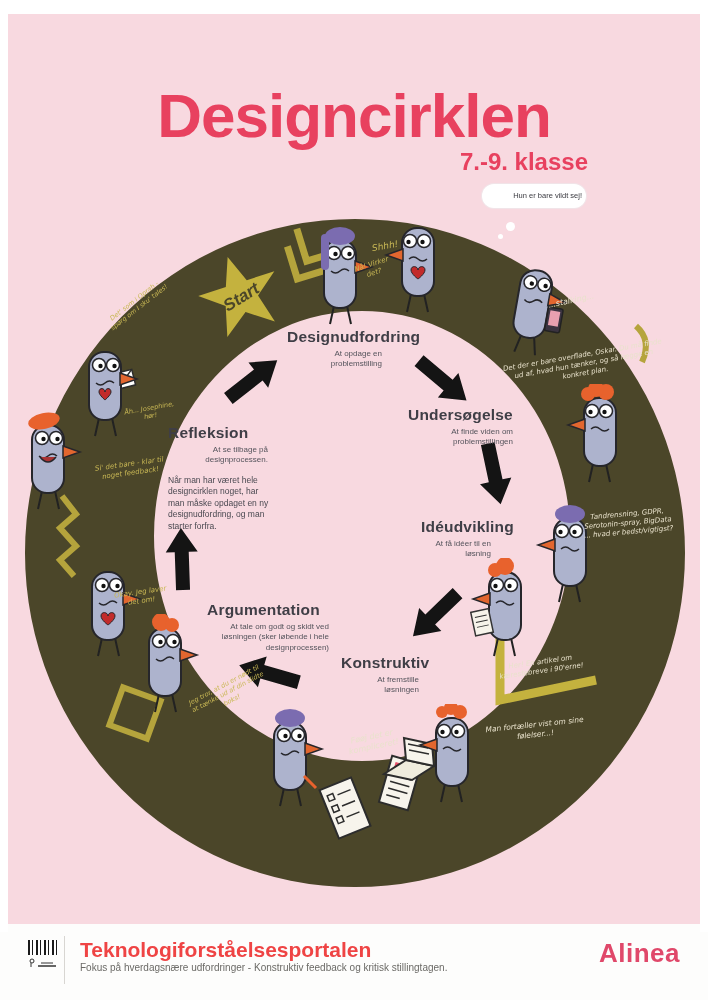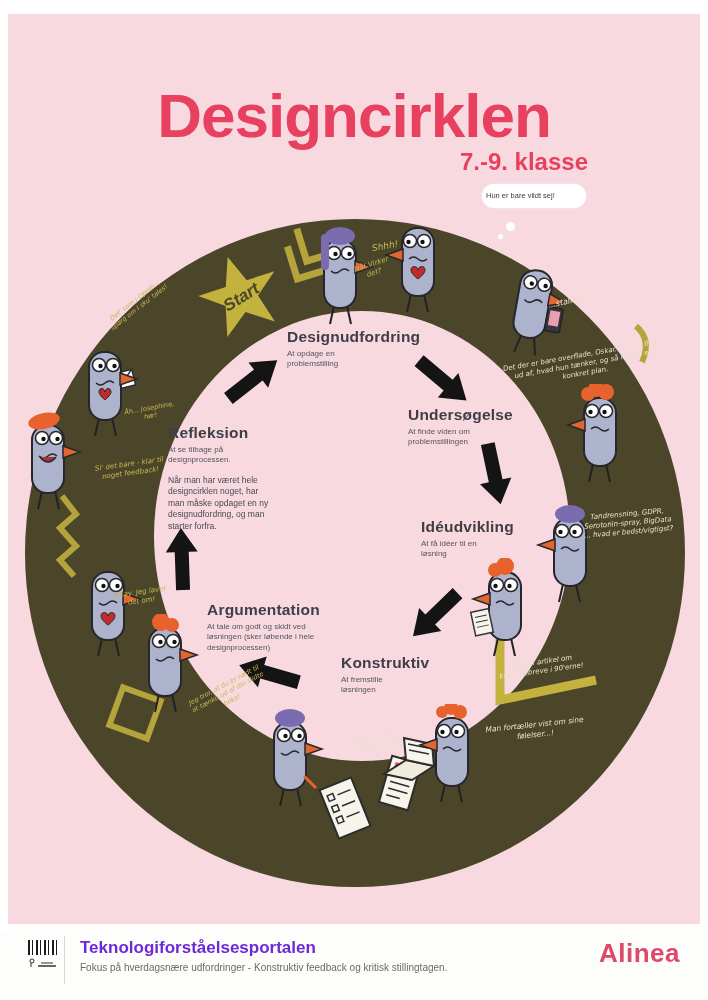--- a/index.html
+++ b/index.html
@@ -9,50 +9,50 @@
   .edge{position:absolute;background:#fff;z-index:30;}
   .edge-l{left:0;top:0;width:8px;height:924px;}
   .edge-r{right:0;top:0;width:8px;height:924px;}
   .edge-t{left:0;top:0;width:708px;height:6px;}
 
   h1.title{position:absolute;left:0;top:72px;width:708px;margin:0;text-align:center;
      font-size:62px;font-weight:800;letter-spacing:-1px;color:#e8415f;}
   .subtitle{position:absolute;top:140px;right:120px;font-size:24px;font-weight:600;color:#e8415f;}
 
   .bubble{position:absolute;left:482px;top:176px;width:96px;background:#fff;
-     border-radius:16px;padding:7px 4px;text-align:left;font-size:7.5px;color:#3a3a40;
+     border-radius:16px;padding:7px 4px;text-align:right;font-size:7.5px;color:#3a3a40;
      line-height:1.35;box-shadow:0 0 0 1px #f1e4e8;}
   .bubble-dot{position:absolute;background:#fff;border-radius:50%;}
 
   .layer{position:absolute;left:0;top:0;pointer-events:none;}
 
   .stage{position:absolute;color:#3f3e46;}
   .stage h3{margin:0 0 3px 0;font-size:15.5px;font-weight:600;letter-spacing:.2px;}
-  .stage .desc{font-size:8px;line-height:1.3;color:#55545c;display:block;}
+  .stage .desc{font-size:8px;line-height:1.3;color:#55545c;display:block;text-align:right;}
   .stage .note{font-size:8.5px;line-height:1.35;color:#4a4951;display:block;margin-top:9px;}
   .st-design{left:287px;top:320px;} .st-design .desc{width:95px;}
   .st-unders{left:408px;top:398px;} .st-unders .desc{width:105px;}
   .st-ide{left:421px;top:510px;} .st-ide .desc{width:70px;}
   .st-konstr{left:341px;top:646px;} .st-konstr .desc{width:78px;}
   .st-arg{left:207px;top:593px;} .st-arg .desc{width:122px;}
   .st-refl{left:168px;top:416px;} .st-refl .desc{width:100px;} .st-refl .note{width:102px;}
 
   .anno{position:absolute;font-family:"DejaVu Sans",cursive;font-style:italic;
         line-height:1.3;text-align:center;}
   .aw{color:#e9e2cc;} .ay{color:#c9b855;}
 
   .char{position:absolute;width:70px;height:105px;}
   .flip{transform:scaleX(-1);}
 
   .footer{position:absolute;left:0;top:924px;width:708px;height:76px;background:#fdfdfc;}
   .barcode{position:absolute;left:28px;top:16px;width:30px;height:15px;
      background:repeating-linear-gradient(90deg,#1b1b1b 0 2px,#fff 2px 4px,#1b1b1b 4px 5px,#fff 5px 8px);}
   .logo-mark{position:absolute;left:28px;top:34px;width:30px;height:10px;}
   .fdivider{position:absolute;left:64px;top:12px;width:1px;height:48px;background:#d8d6d2;}
-  .ftitle{position:absolute;left:80px;top:14px;font-size:17px;font-weight:700;color:#6d28d9;}
+  .ftitle{position:absolute;left:80px;top:14px;font-size:21px;font-weight:700;color:#ef4444;}
   .fsub{position:absolute;left:80px;top:38px;font-size:10px;color:#6b6a66;}
   .brand{position:absolute;right:28px;top:14px;font-size:26px;font-weight:700;color:#e0486a;letter-spacing:.5px;}
 </style>
 </head>
 <body>
 
 <div class="poster">
 
   <h1 class="title">Designcirklen</h1>
   <div class="subtitle">7.-9. klasse</div>

